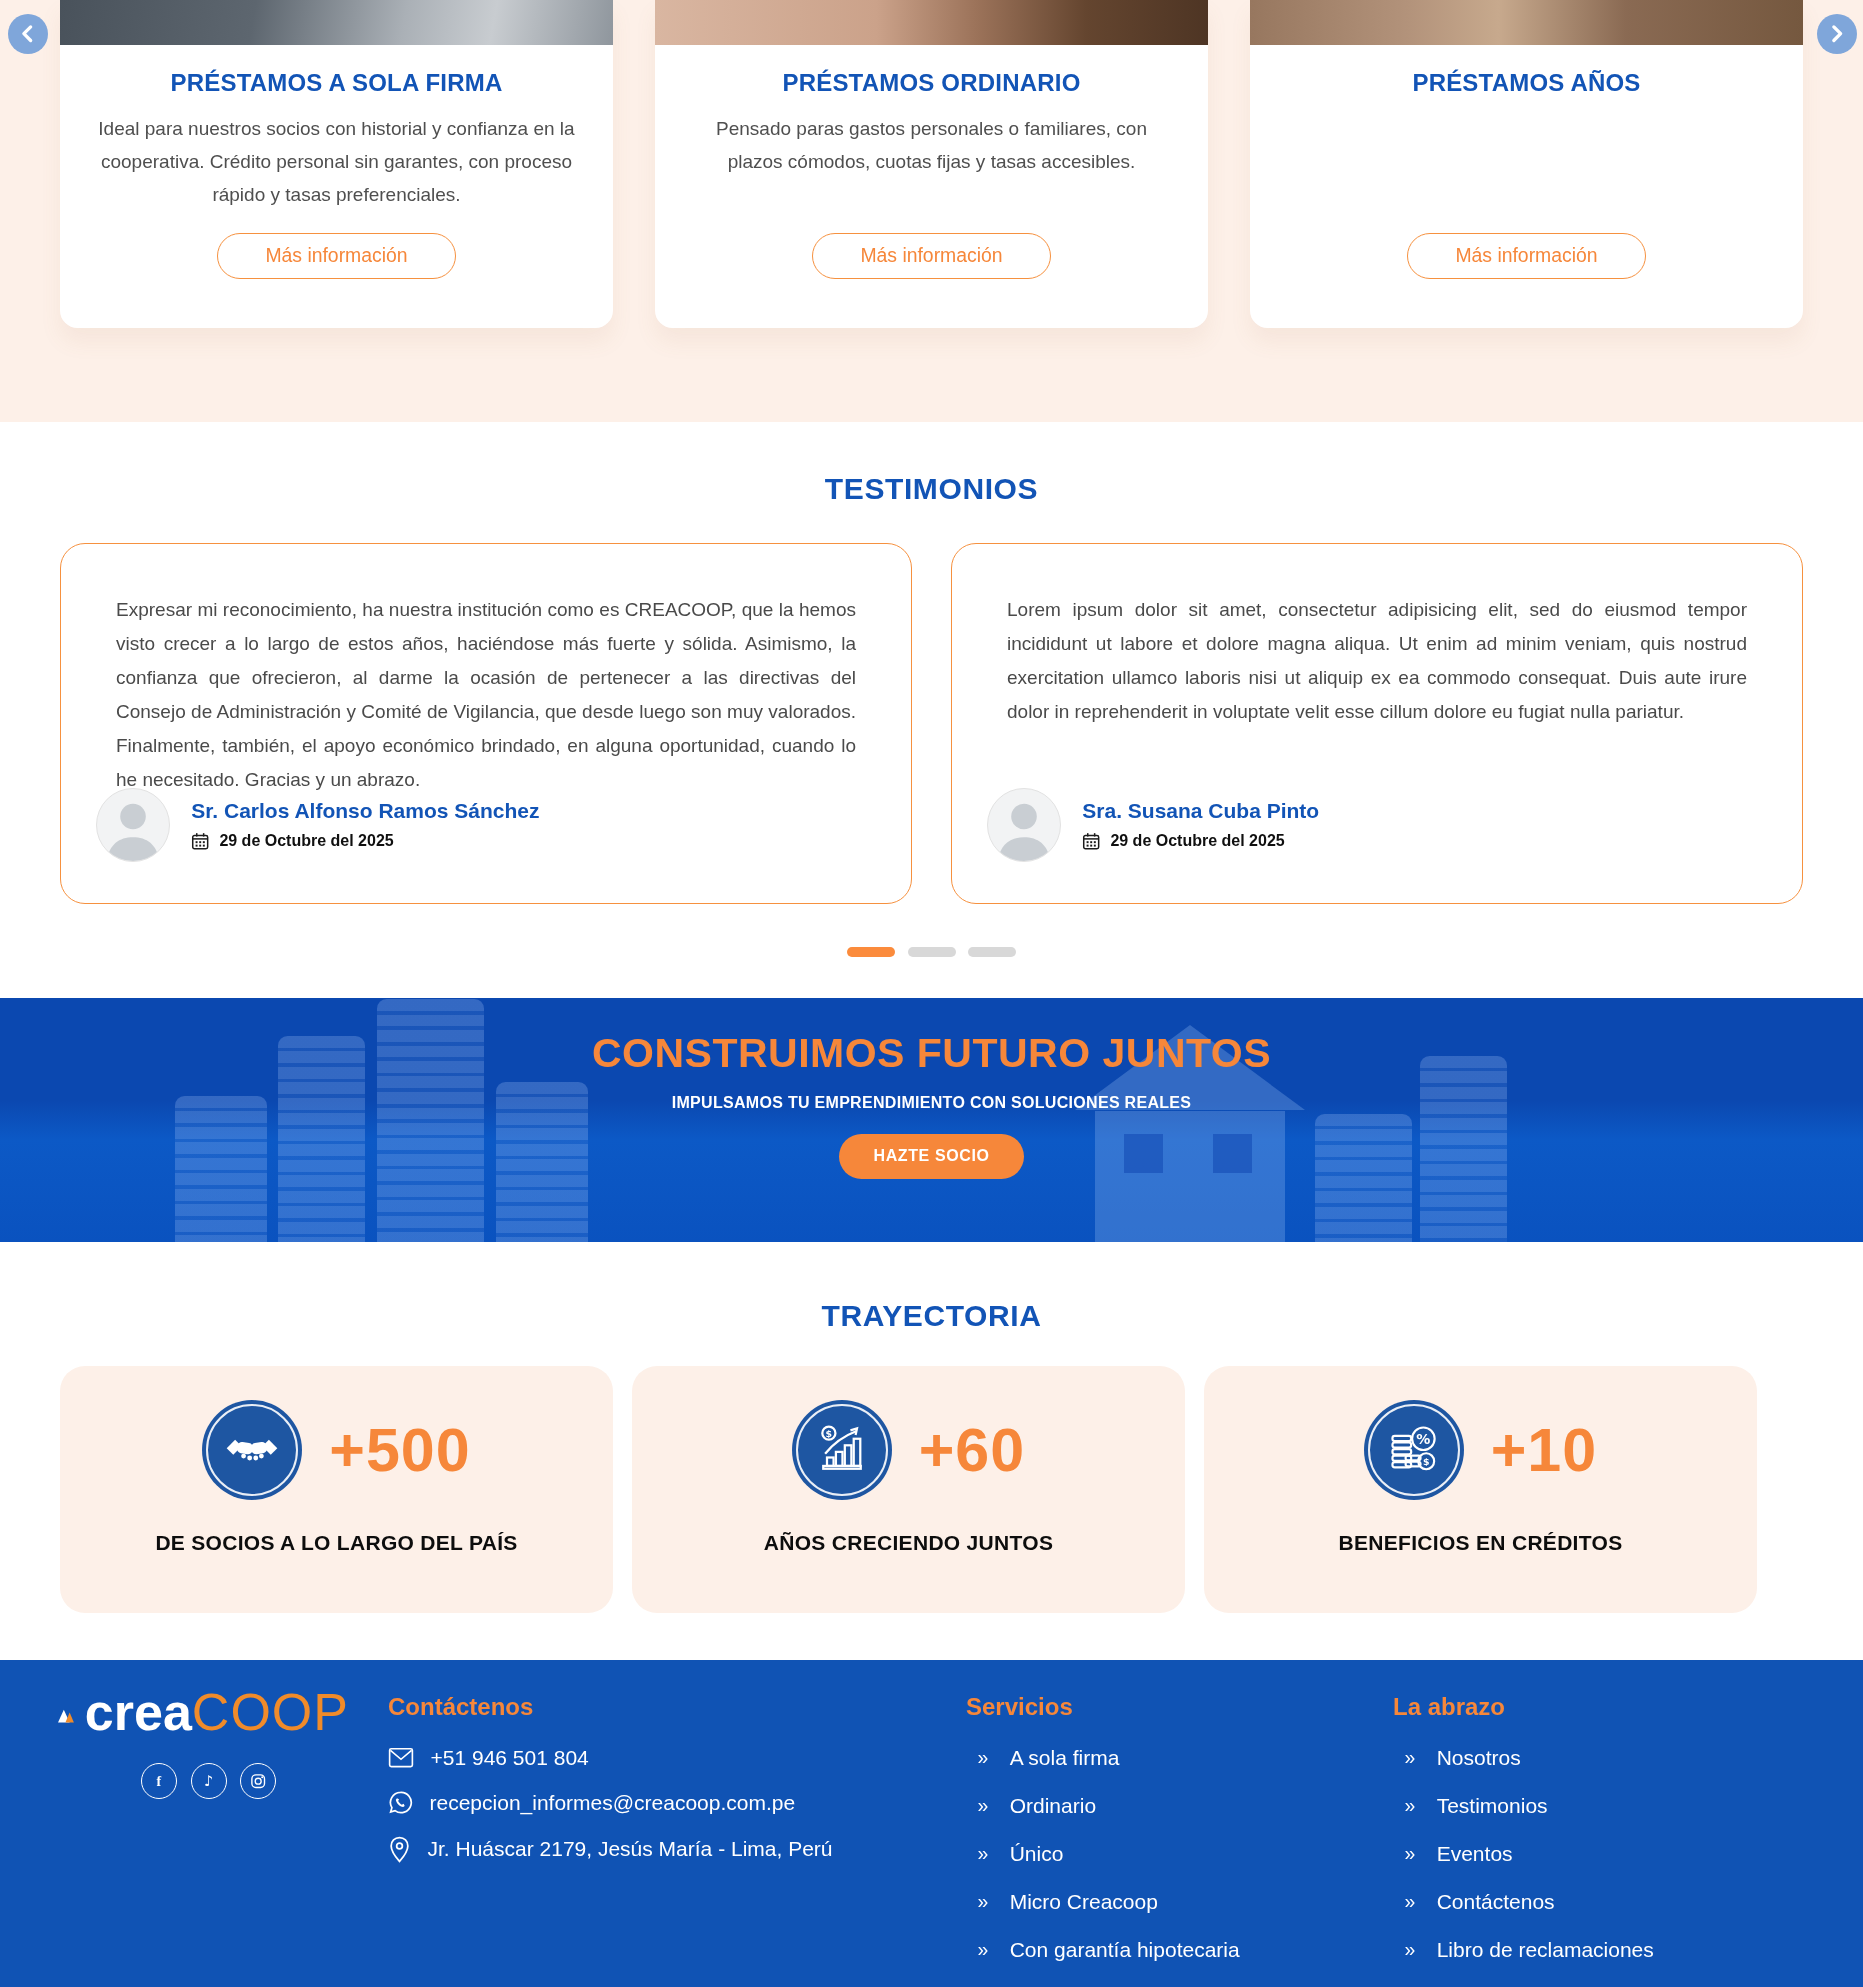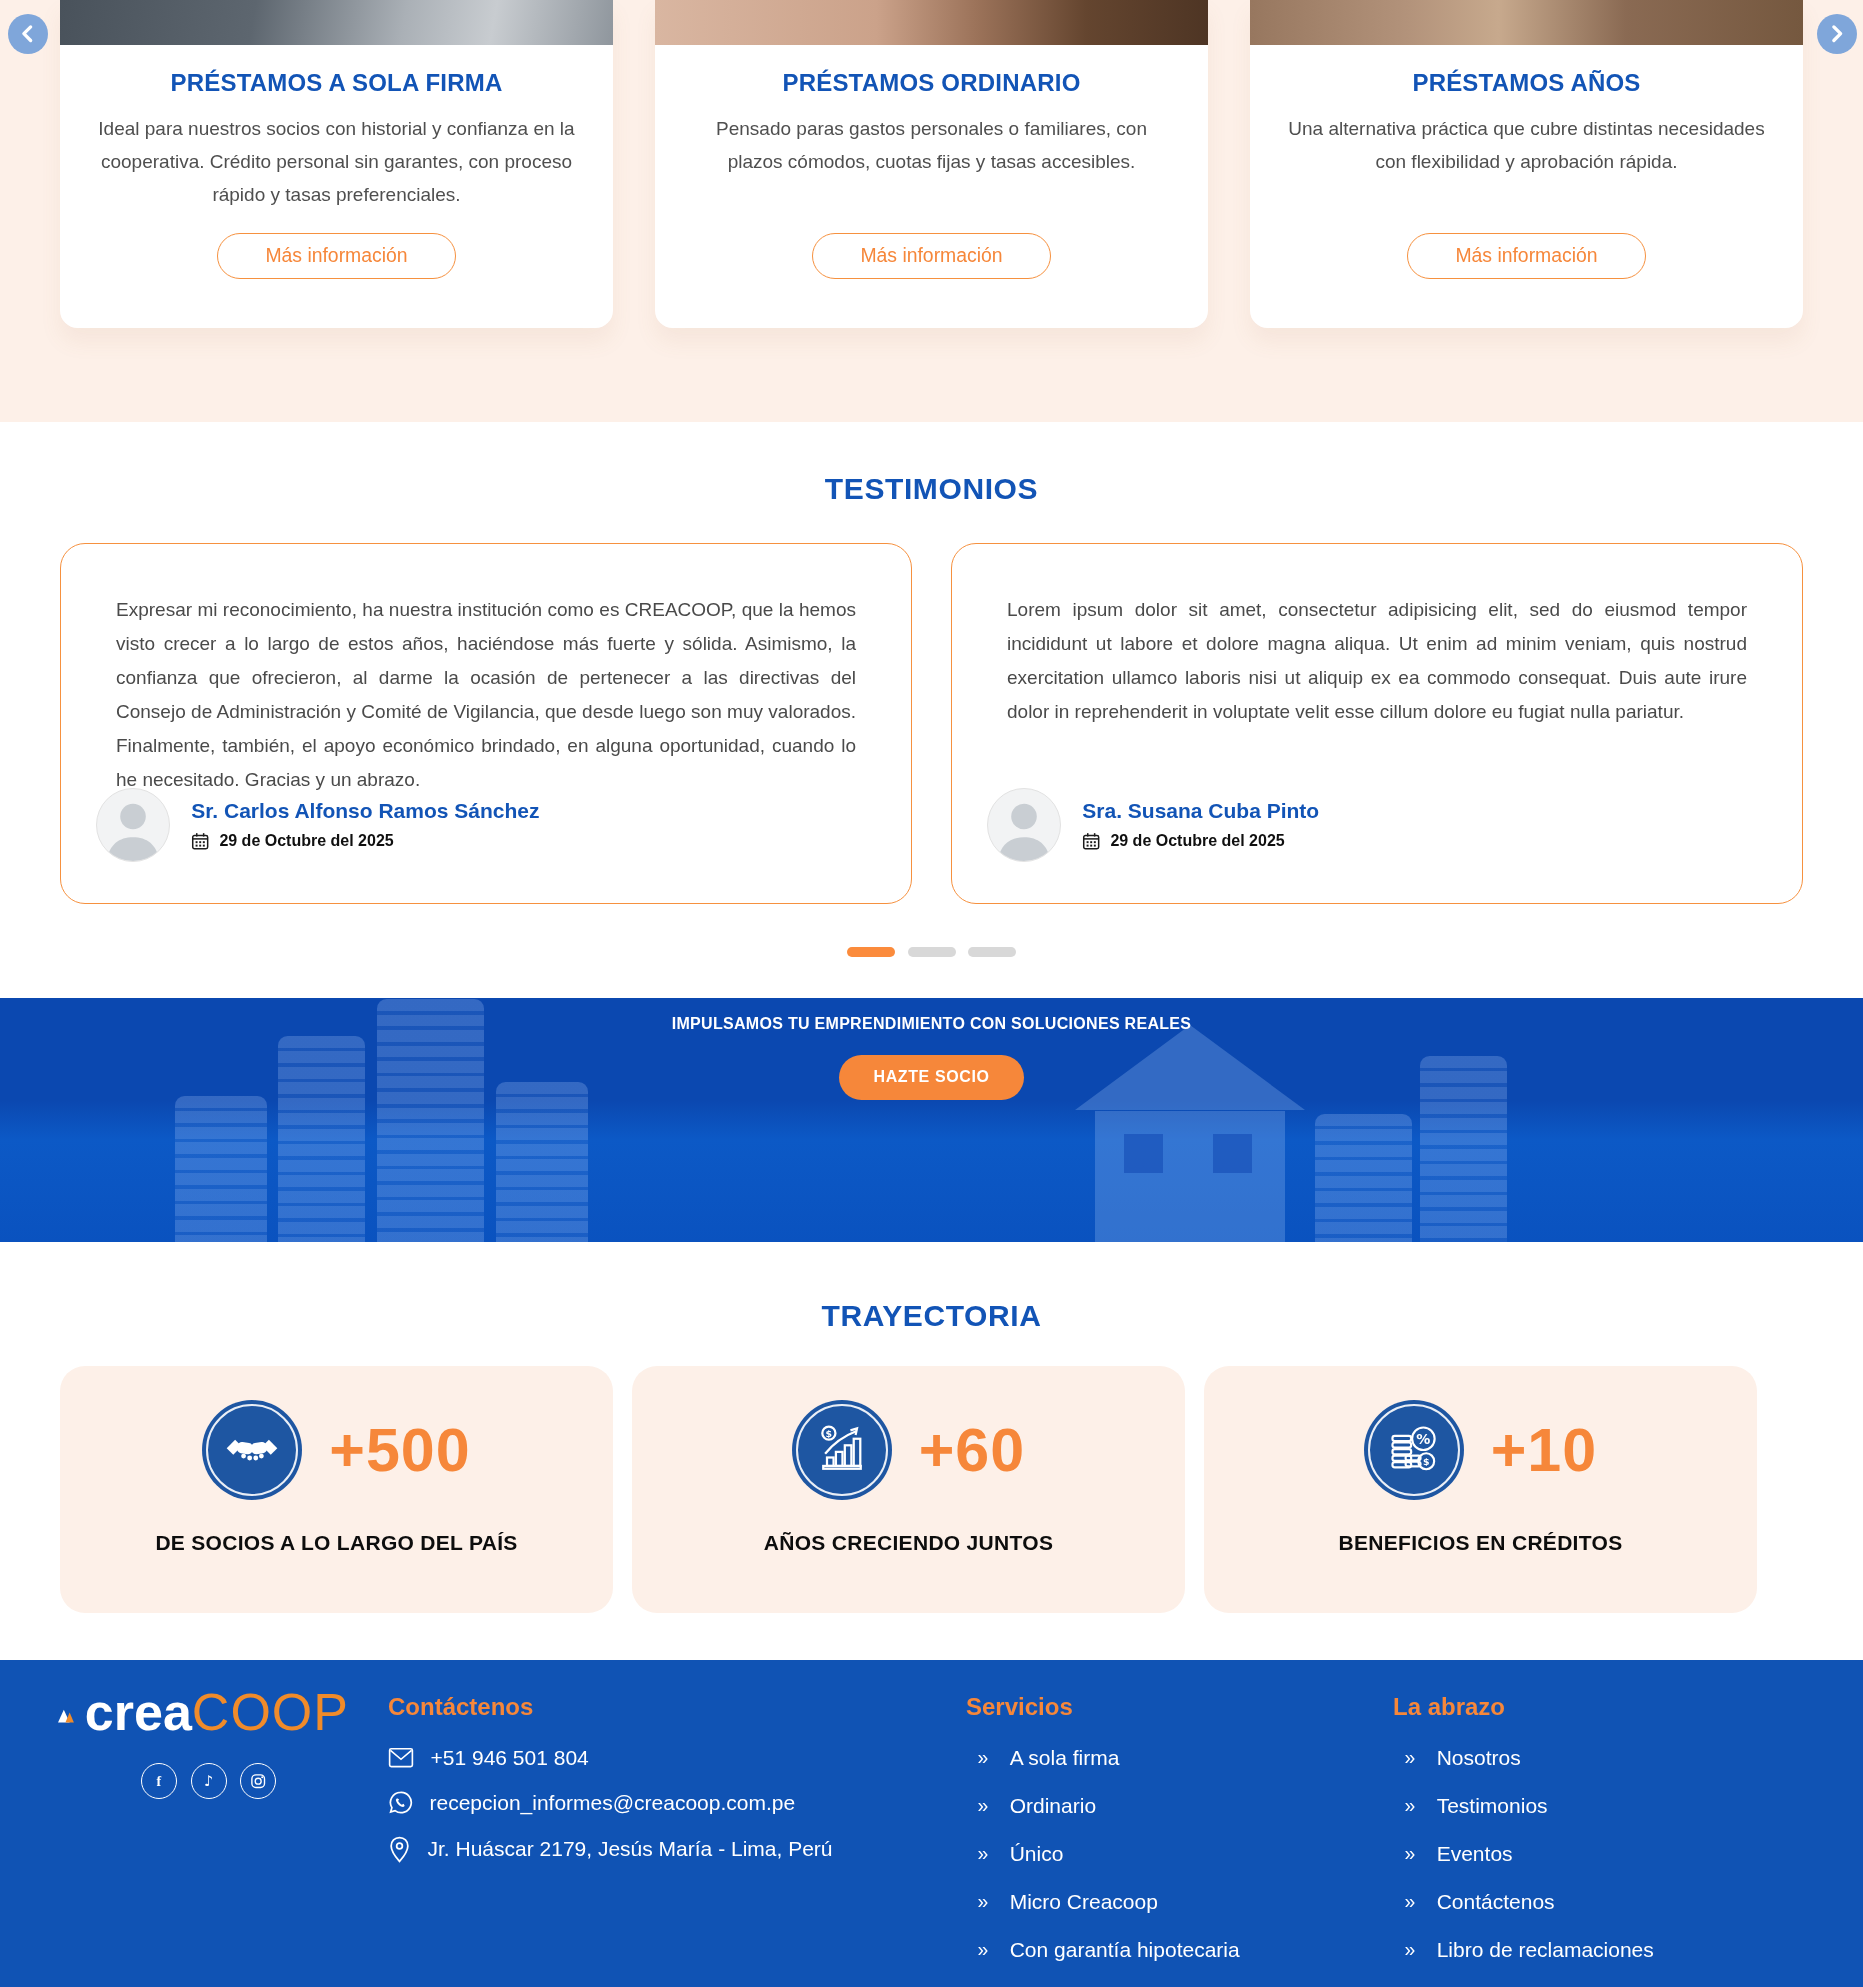--- a/index.html
+++ b/index.html
@@ -148,21 +148,20 @@
     </article>
     <article class="loan-card">
       <div class="loan-image img-2"></div>
       <h3 class="loan-title">PRÉSTAMOS ORDINARIO</h3>
       <p class="loan-desc">Pensado paras gastos personales o familiares, con plazos cómodos, cuotas fijas y tasas accesibles.</p>
       <button class="outline-btn">Más información</button>
     </article>
     <article class="loan-card">
       <div class="loan-image img-3"></div>
       <h3 class="loan-title">PRÉSTAMOS AÑOS</h3>
-      <p class="loan-desc">Una alternativa práctica que cubre distintas necesidades con flexibilidad y aprobación rápida.</p>
       <button class="outline-btn">Más información</button>
     </article>
   </div>
 </section>
 
 <section class="testimonials">
   <h2 class="section-title">TESTIMONIOS</h2>
   <div class="testi-row">
 
     <article class="testi-card">
@@ -242,20 +241,21 @@
   <div class="cta-shape sh2"></div>
   <div class="cta-shape sh3"></div>
   <div class="cta-shape sh4"></div>
   <div class="cta-shape sh5"></div>
   <div class="cta-shape sh6"></div>
   <div class="house-roof"></div>
   <div class="house-body"></div>
   <div class="house-win w1"></div>
   <div class="house-win w2"></div>
 
+  <h2 class="cta-title">CONSTRUIMOS FUTURO JUNTOS</h2>
   <p class="cta-sub">IMPULSAMOS TU EMPRENDIMIENTO CON SOLUCIONES REALES</p>
   <button class="cta-btn">HAZTE SOCIO</button>
 </section>
 
 <section class="track">
   <h2 class="section-title">TRAYECTORIA</h2>
   <div class="stats-row">
 
     <div class="stat-card">
       <div class="stat-top">

